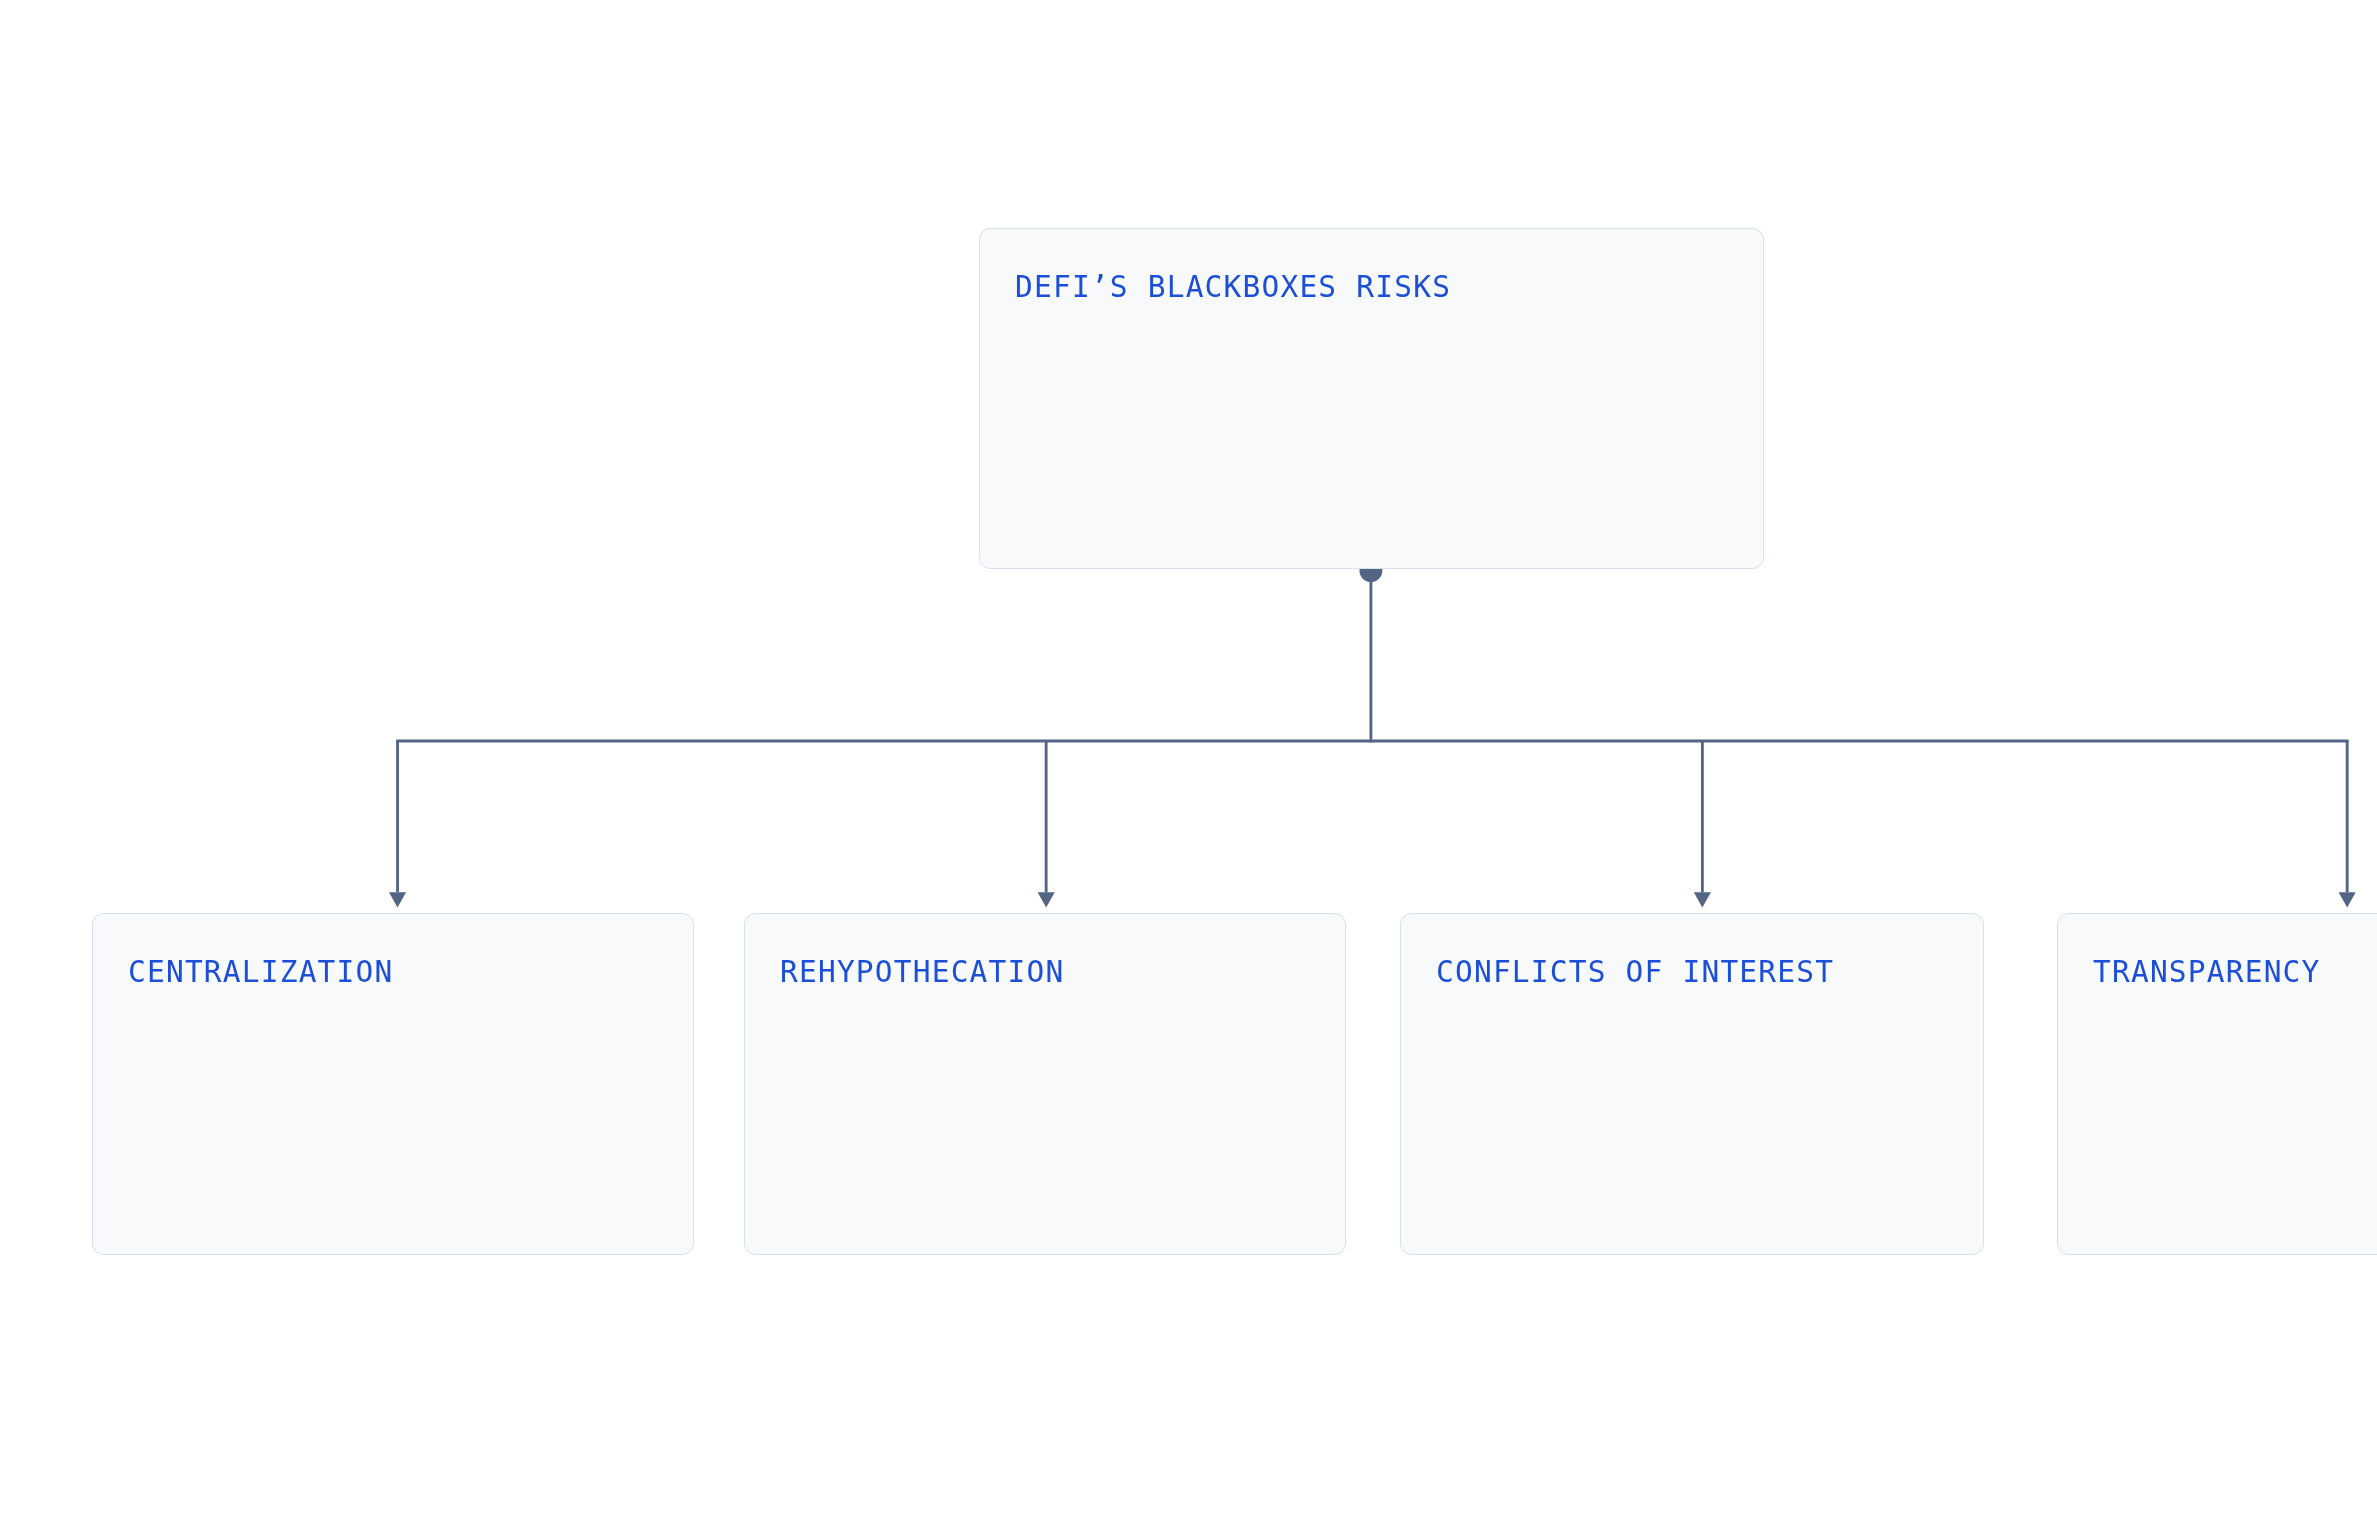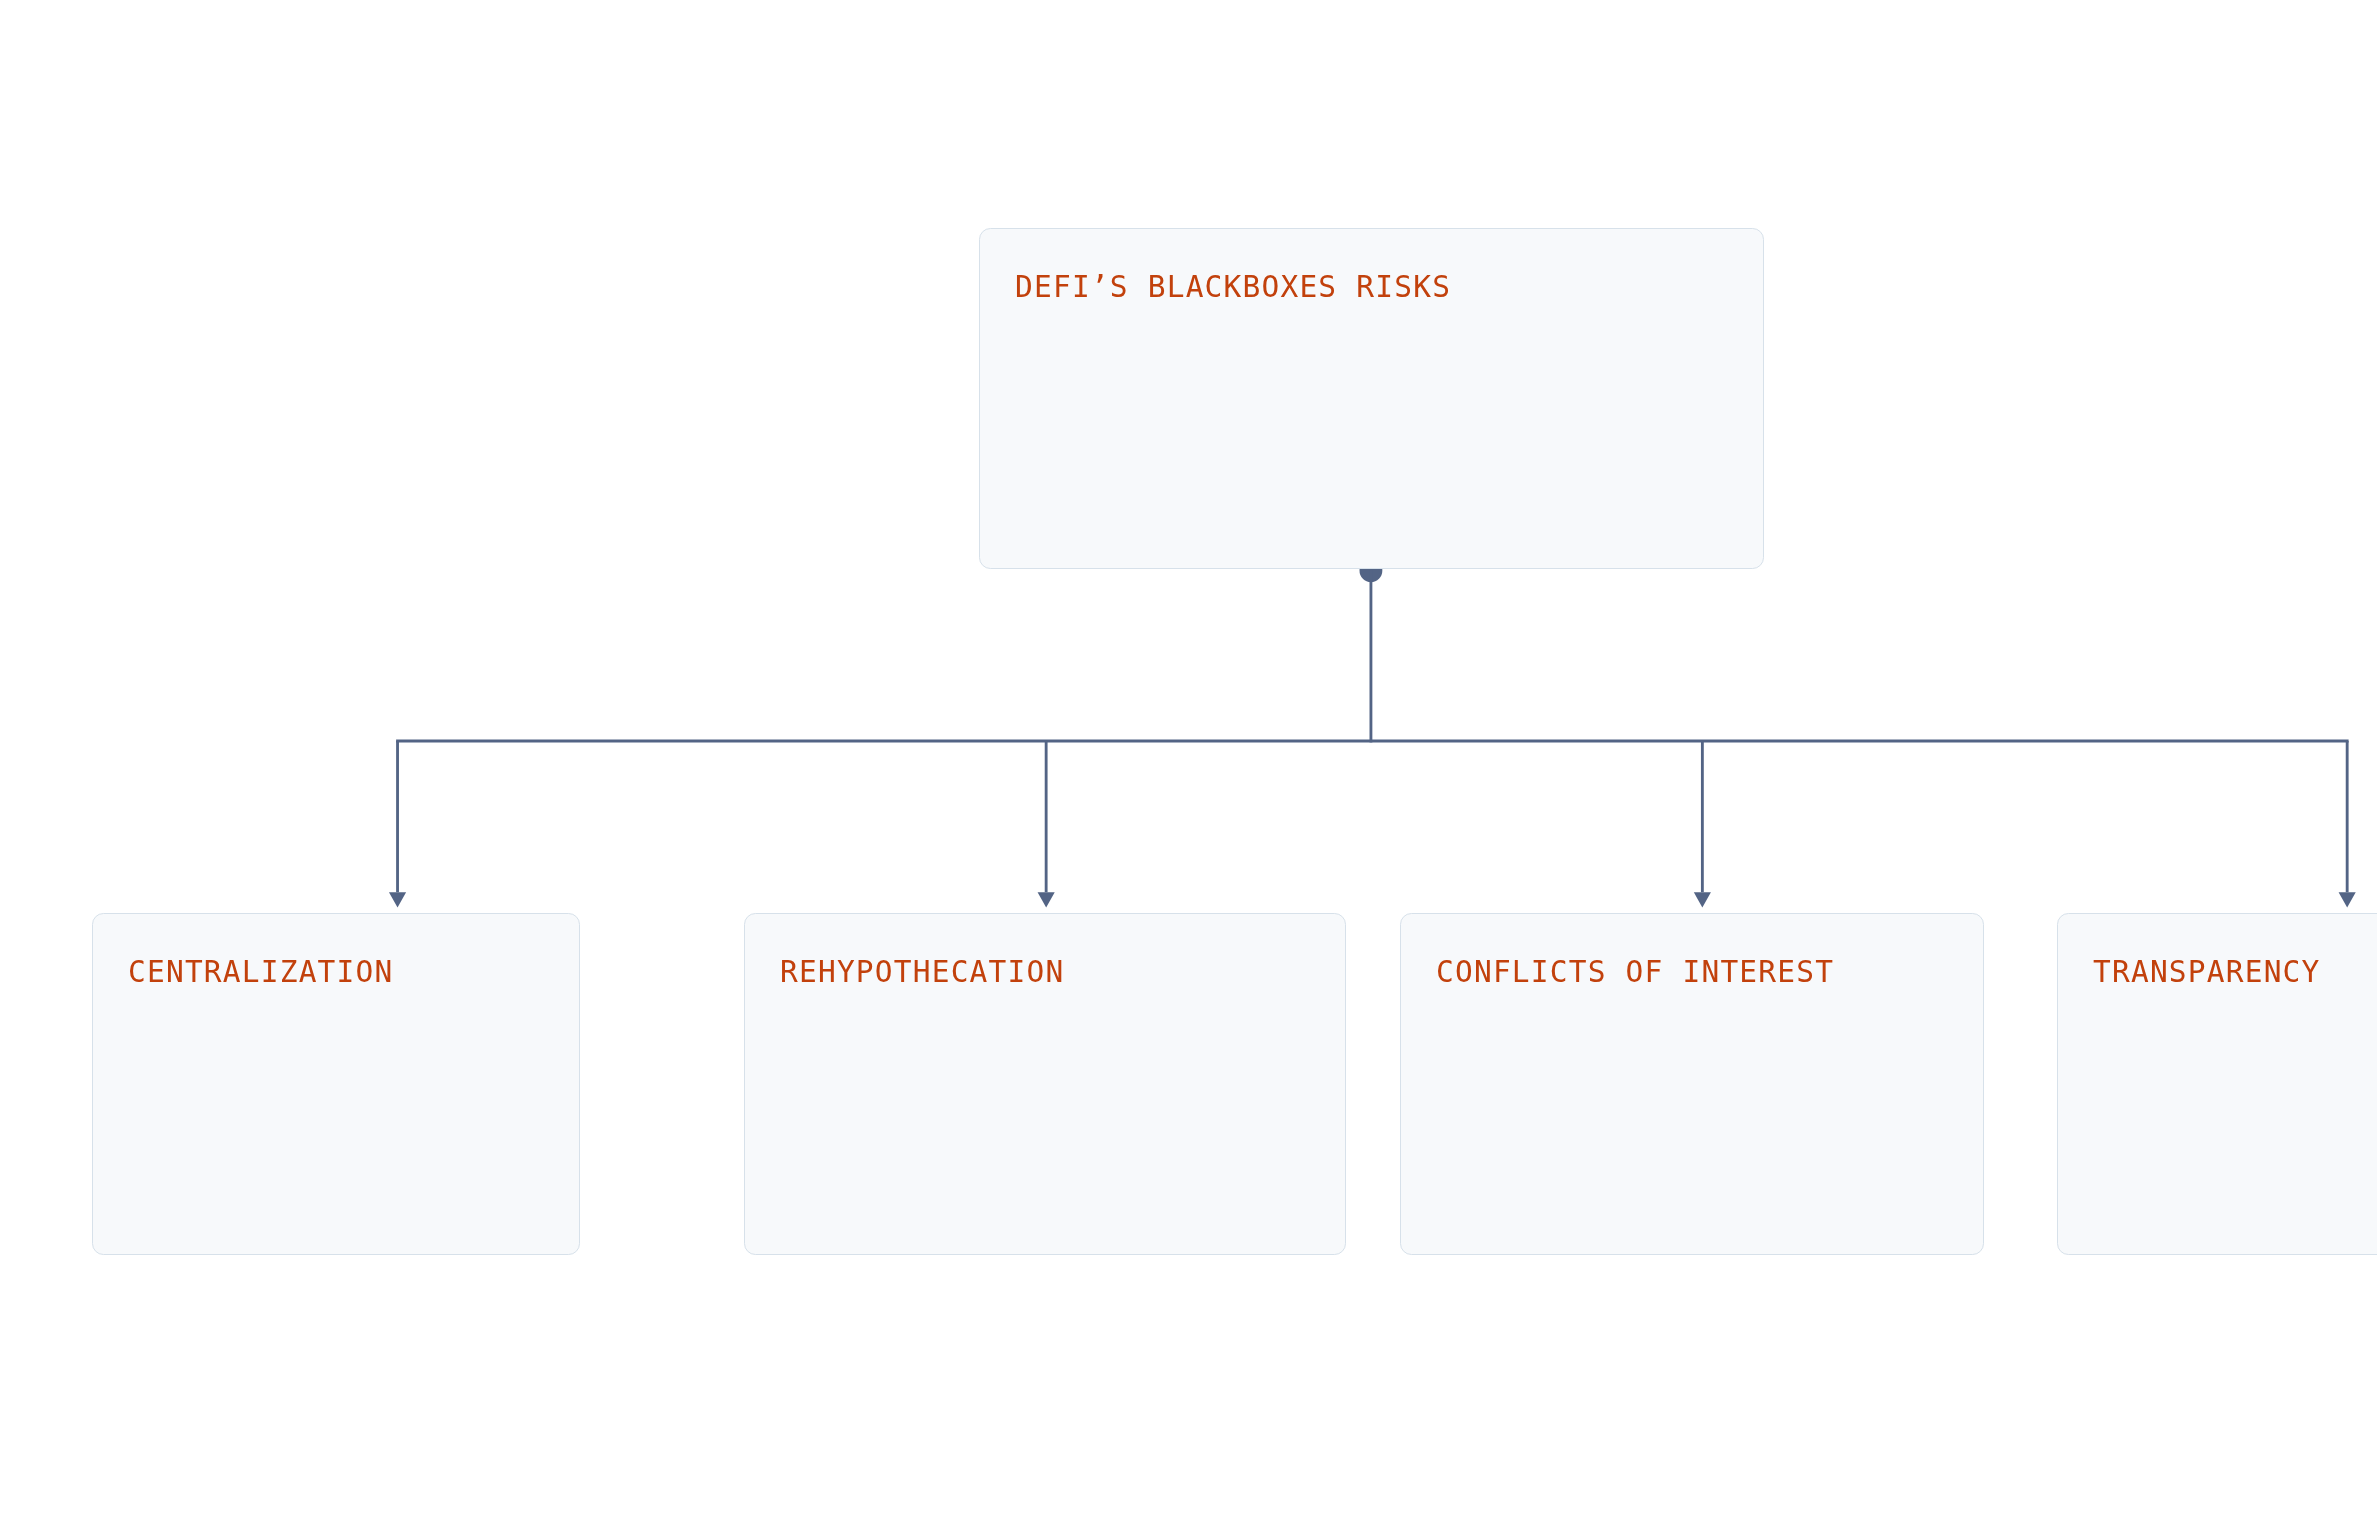--- a/index.html
+++ b/index.html
@@ -43,38 +43,38 @@
 
   .node-label {
     position: absolute;
     left: 35px;
     top: 40px;
     right: 19px;
     font-family: "DejaVu Sans Mono", "Liberation Mono", monospace;
     font-size: 29.5px;
     line-height: 1.25;
     letter-spacing: 1.2px;
-    color: #c2410c;
+    color: #1d4ed8;
     font-weight: 400;
     white-space: nowrap;
   }
 
   .node.root {
     left: 979px;
     top: 228px;
     width: 785px;
     height: 341px;
   }
 
   .node.child {
     top: 913px;
     height: 342px;
   }
 
-  .node.child-0 { left: 92px;  width: 488px; }
+  .node.child-0 { left: 92px;  width: 602px; }
   .node.child-1 { left: 744px; width: 602px; padding-left: 20px; }
   .node.child-2 { left: 1400px; width: 584px; }
   .node.child-3 { left: 2057px; width: 602px; }
 </style>
 </head>
 <body>
 
 <div id="canvas">
 
   <svg id="connectors" viewBox="0 0 5760 3240" width="2739" height="1541" aria-hidden="true">

